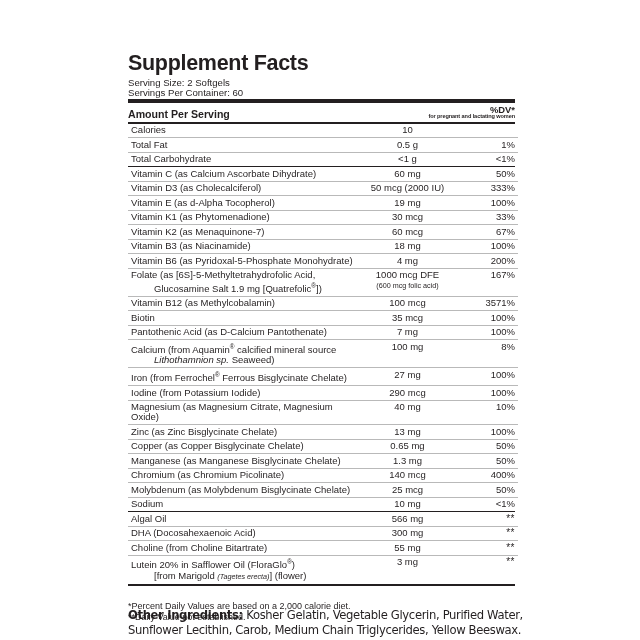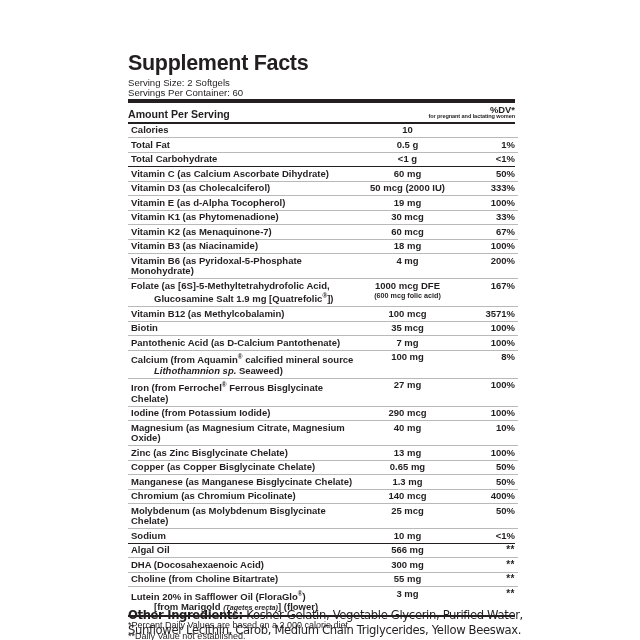--- a/index.html
+++ b/index.html
@@ -35,39 +35,39 @@
   .aps{
     display:flex; align-items:flex-end; justify-content:space-between;
     padding:2px 0 2px 0;
     gap:17px;
   }
   .aps-left{font-size:10.6px;font-weight:bold;}
   .aps-right{text-align:right;line-height:1.0;}
   .dv{font-size:9.4px;font-weight:bold;}
   .dvsub{font-size:5.6px;font-weight:bold;letter-spacing:-0.1px;}
 
-  table{border-collapse:collapse;width:100%;table-layout:fixed;font-weight:bold;}
+  table{border-collapse:collapse;width:100%;table-layout:fixed;}
   td{
     font-size:9.5px;
     line-height:10.4px;
     padding:1.55px 0 1.55px 0;
     vertical-align:top;
     border-bottom:0.7px solid #b9b9b9;
   }
   tr.nb td{border-bottom:none;}
   td.name{width:224px;padding-left:3px;}
   td.amt{width:105px;text-align:center;}
   td.dvc{width:55px;text-align:right;padding-right:3px;}
   .indent1{padding-left:23px;}
   .sub{font-size:7.2px;}
   .ital{font-style:italic;}
   .sup{font-size:6.4px;vertical-align:super;}
   .stars{letter-spacing:0.5px;font-size:10px;}
 
-  .foot{font-size:9px;line-height:11px;padding-top:3px;}
+  .foot{font-size:9px;line-height:11px;padding-top:15px;}
 
   .other{
     position:absolute;
     left:128px; top:608px; width:400px;
     font-family:"DejaVu Sans", sans-serif;
     font-size:11.6px;
     line-height:14.6px;
     letter-spacing:-0.35px;
   }
   .other b{font-weight:bold;}

